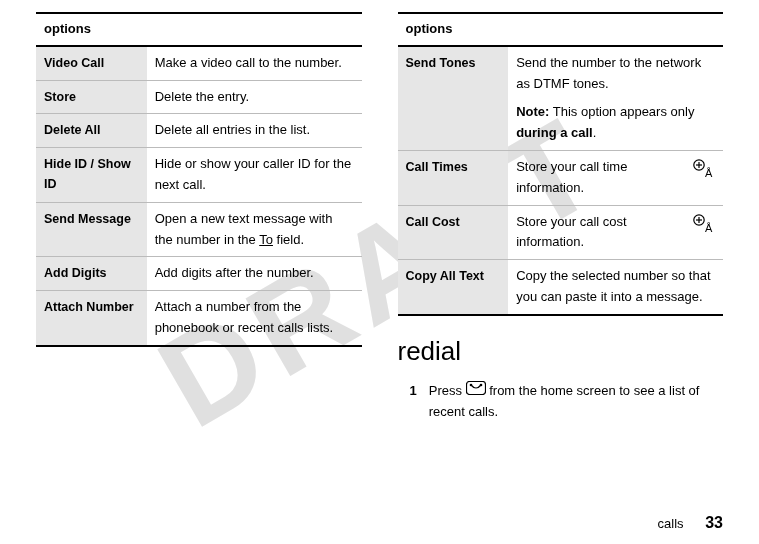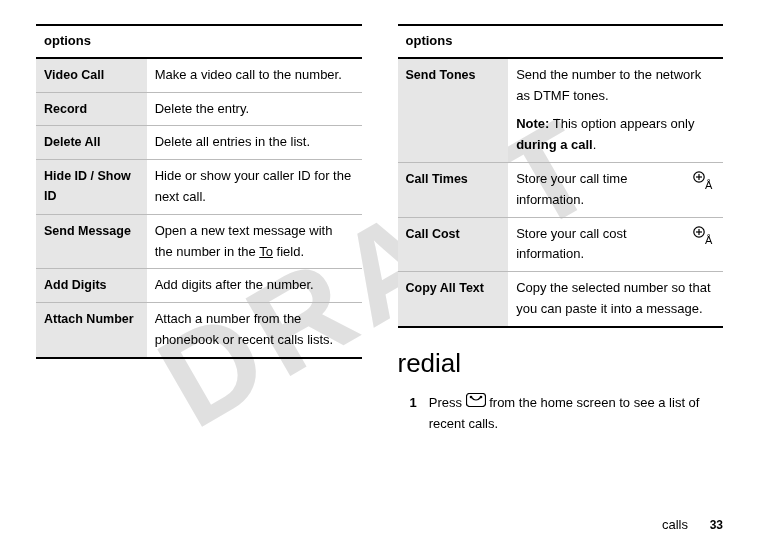--- a/index.html
+++ b/index.html
@@ -21,21 +21,21 @@
       color: #e0e0e0;
       letter-spacing: 8px;
       z-index: 0;
       pointer-events: none;
     }
     .page {
       position: relative;
       z-index: 1;
       display: flex;
       gap: 36px;
-      padding: 24px 36px 0 36px;
+      padding: 12px 36px 0 36px;
     }
     .col {
       flex: 1;
     }
     table {
       border-collapse: collapse;
       width: 100%;
     }
     th, td {
       text-align: left;
@@ -91,42 +91,42 @@
     .key-icon {
       display: inline-block;
       vertical-align: middle;
     }
     .footer {
       position: absolute;
       bottom: 12px;
       right: 36px;
       font-size: 13px;
     }
-    .footer .pn { font-weight: bold; font-size: 12px; margin-left: 18px; text-align: center; }
+    .footer .pn { font-weight: bold; font-size: 16px; margin-left: 18px; text-align: center; }
   </style>
 </head>
 <body>
 
 <div class="watermark">DRAFT</div>
 
 <div class="page">
   <div class="col">
     <table>
       <thead>
         <tr>
             <th colspan="2">options</th>
           </tr>
       </thead>
       <tbody>
         <tr>
           <td class="label-cell">Video Call</td>
           <td class="desc-cell">Make a video call to the number.</td>
         </tr>
         <tr>
-          <td class="label-cell">Record</td>
+          <td class="label-cell">Store</td>
           <td class="desc-cell">Delete the entry.</td>
         </tr>
         <tr>
           <td class="label-cell">Delete All</td>
           <td class="desc-cell">Delete all entries in the list.</td>
         </tr>
         <tr>
           <td class="label-cell">Hide ID / Show ID</td>
           <td class="desc-cell">Hide or show your caller ID for the next call.</td>
         </tr>

